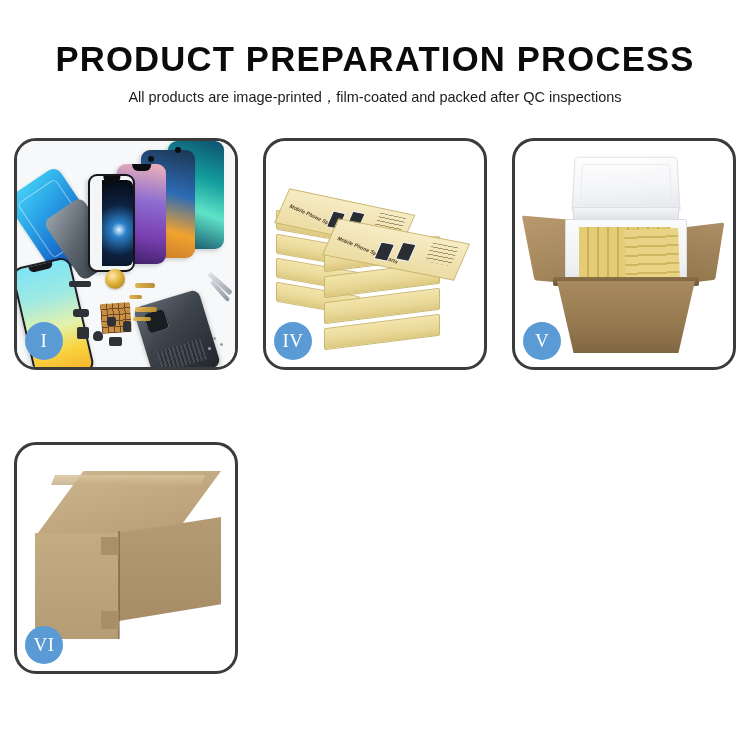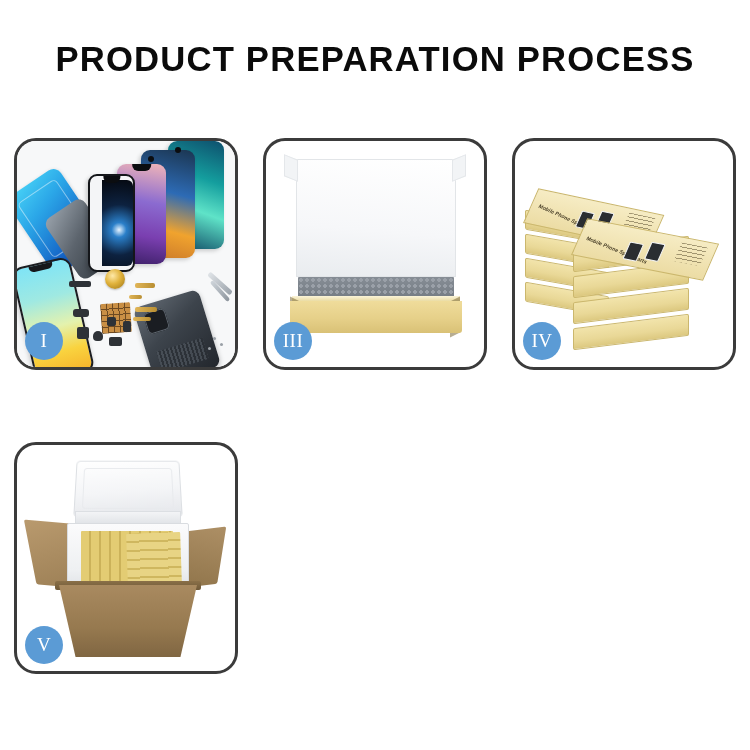--- a/index.html
+++ b/index.html
@@ -538,20 +538,21 @@
     background: rgba(90,72,46,.45);
   }
 </style>
 </head>
 <body>
 
 <div class="page">
 
   <div class="header">
     <div class="title">PRODUCT PREPARATION PROCESS</div>
+    <div class="subtitle">All products are image-printed，film-coated and packed after QC inspections</div>
   </div>
 
   <div class="grid">
 
     <div class="panel">
       <div class="panel-stage">
         <div class="p1-bg"></div>
 
         <div class="film"></div>
         <div class="film-phone"></div>
@@ -592,33 +593,20 @@
         <div class="flex-strip" style="left:116px;top:176px;width:18px;height:4px;"></div>
 
         <div class="screw" style="left:196px;top:196px;"></div>
         <div class="screw" style="left:203px;top:202px;"></div>
         <div class="screw" style="left:191px;top:206px;"></div>
       </div>
       <div class="badge">I</div>
     </div>
 
 
-    <div class="panel">
-      <div class="panel-stage">
-        <div class="box3-lid"></div>
-        <div class="box3-lid-flapL"></div>
-        <div class="box3-lid-flapR"></div>
-        <div class="box3-foam"></div>
-        <div class="box3-rim"></div>
-        <div class="box3-edgeL"></div>
-        <div class="box3-edgeR"></div>
-        <div class="box3-front"></div>
-      </div>
-      <div class="badge">III</div>
-    </div>
 
     <div class="panel">
       <div class="panel-stage stack">
 
         <div class="sbox" style="left:10px;  top:76px;  width:84px; height:20px; transform:skewY(10deg);"></div>
         <div class="sbox" style="left:10px;  top:100px; width:84px; height:20px; transform:skewY(10deg);"></div>
         <div class="sbox" style="left:10px;  top:124px; width:84px; height:20px; transform:skewY(10deg);"></div>
         <div class="sbox" style="left:10px;  top:148px; width:84px; height:20px; transform:skewY(10deg);"></div>
 
         <div class="sbox" style="left:58px;  top:102px; width:116px; height:22px; transform:skewY(-7deg);"></div>
@@ -651,15 +639,27 @@
         <div class="v-flapR"></div>
         <div class="v-foam-body"></div>
         <div class="v-yellow"></div>
         <div class="v-yellow2"></div>
         <div class="v-carton-rim"></div>
         <div class="v-carton-front"></div>
       </div>
       <div class="badge">V</div>
     </div>
 
+    <div class="panel">
+      <div class="panel-stage">
+        <div class="v6-top"></div>
+        <div class="v6-tape-top"></div>
+        <div class="v6-left"></div>
+        <div class="v6-right"></div>
+        <div class="v6-seam"></div>
+        <div class="v6-tab" style="left:84px; top:92px;"></div>
+        <div class="v6-tab" style="left:84px; top:166px;"></div>
+      </div>
+      <div class="badge">VI</div>
+    </div>
 
   </div>
 </div>
 
 </body></html>

